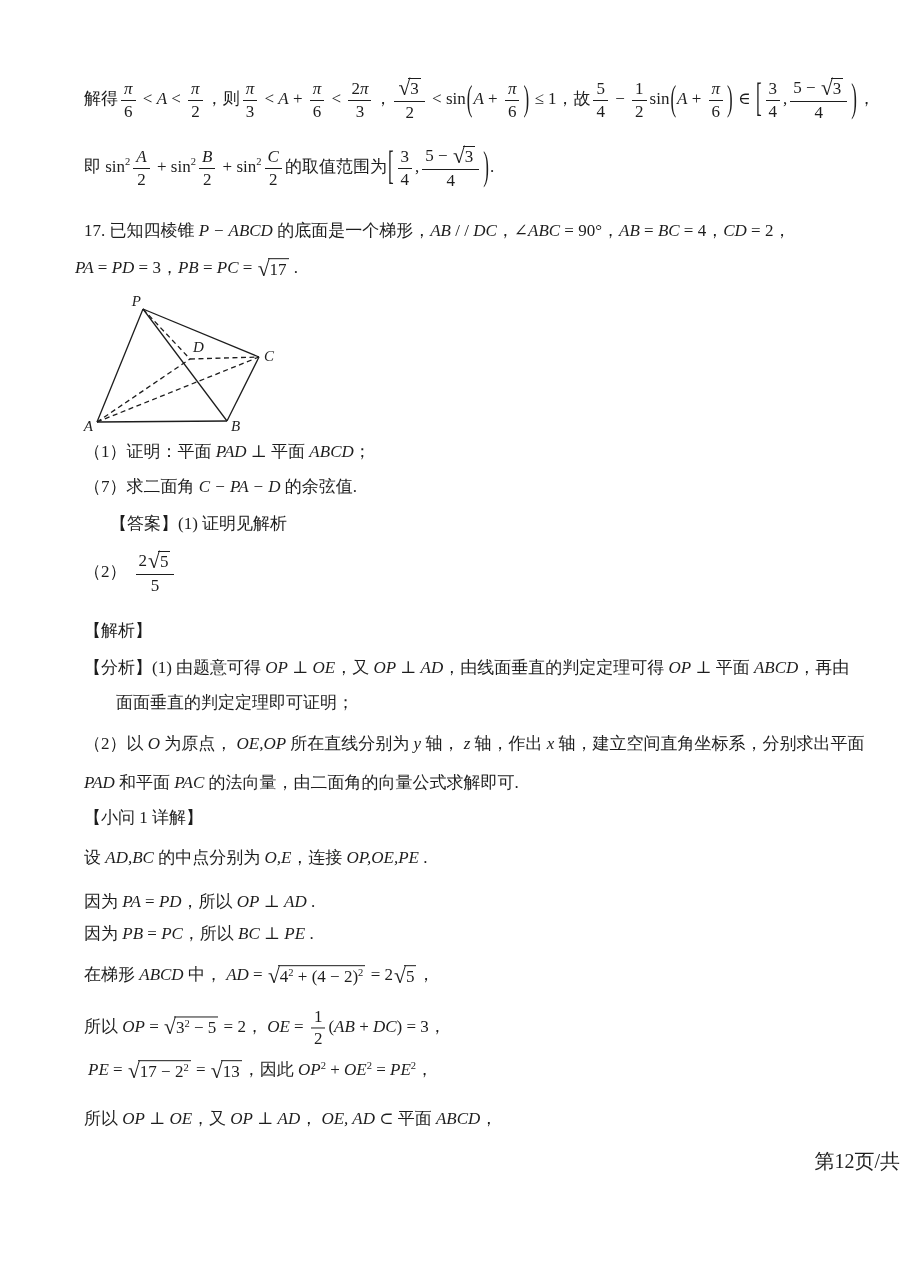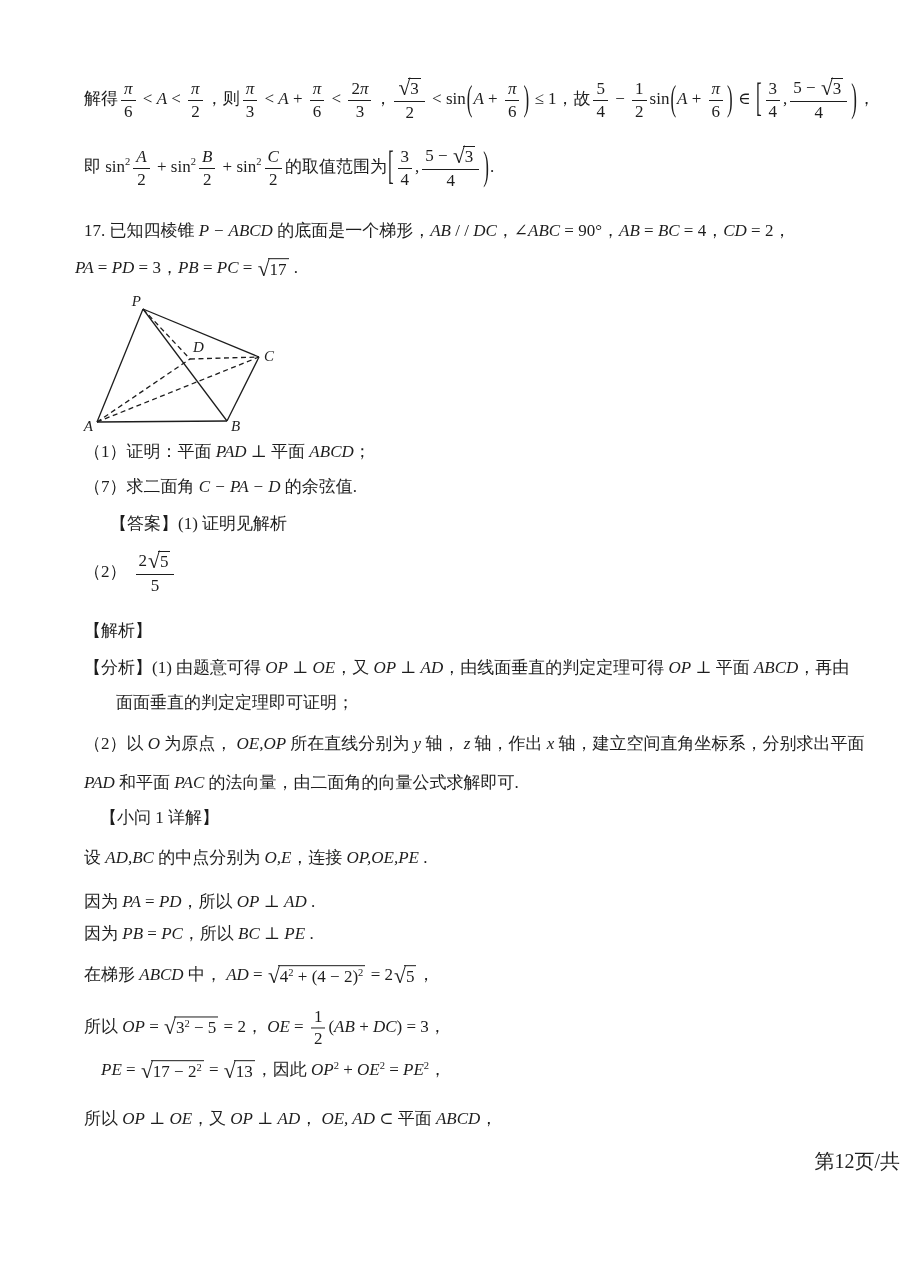--- a/index.html
+++ b/index.html
@@ -49,36 +49,36 @@
       <div class="line" style="left: 84px; top: 524px; margin-left: 26px;"><span class="tk">【答案】(1) 证明见解析</span></div>
       <div class="line" style="left: 84px; top: 573px;"><span class="tk">（2）</span><span style="display: inline-block; width: 6px;"></span><span class="frac"><span class="num"><span class="tk">2</span><span class="sqrt">
               <span class="rad">√</span>
               <span class="rc"><span class="tk">5</span></span>
             </span></span><span class="den"><span class="tk">5</span></span></span></div>
       <div class="line" style="left: 84px; top: 631px;"><span class="tk">【解析】</span></div>
       <div class="line" style="left: 84px; top: 668px;"><span class="tk">【分析】(1) 由题意可得 </span><span class="tk it">OP</span><span class="tk"> ⊥ </span><span class="tk it">OE</span><span class="tk">，又 </span><span class="tk it">OP</span><span class="tk"> ⊥ </span><span class="tk it">AD</span><span class="tk">，由线面垂直的判定定理可得 </span><span class="tk it">OP</span><span class="tk"> ⊥ 平面 </span><span class="tk it">ABCD</span><span class="tk">，再由</span></div>
       <div class="line" style="left: 84px; top: 703px; margin-left: 32px;"><span class="tk">面面垂直的判定定理即可证明；</span></div>
       <div class="line" style="left: 84px; top: 744px;"><span class="tk">（2）以 </span><span class="tk it">O</span><span class="tk"> 为原点， </span><span class="tk it">OE,OP</span><span class="tk"> 所在直线分别为 </span><span class="tk it">y</span><span class="tk"> 轴， </span><span class="tk it">z</span><span class="tk"> 轴，作出 </span><span class="tk it">x</span><span class="tk"> 轴，建立空间直角坐标系，分别求出平面</span></div>
       <div class="line" style="left: 84px; top: 783px;"><span class="tk it">PAD</span><span class="tk"> 和平面 </span><span class="tk it">PAC</span><span class="tk"> 的法向量，由二面角的向量公式求解即可.</span></div>
-      <div class="line" style="left: 100px; top: 818px;"><span class="tk">【小问 1 详解】</span></div>
+      <div class="line" style="left: 84px; top: 818px;"><span class="tk">【小问 1 详解】</span></div>
       <div class="line" style="left: 84px; top: 858px;"><span class="tk">设 </span><span class="tk it">AD,BC</span><span class="tk"> 的中点分别为 </span><span class="tk it">O,E</span><span class="tk">，连接 </span><span class="tk it">OP,OE,PE</span><span class="tk"> .</span></div>
       <div class="line" style="left: 84px; top: 902px;"><span class="tk">因为 </span><span class="tk it">PA</span><span class="tk"> = </span><span class="tk it">PD</span><span class="tk">，所以 </span><span class="tk it">OP</span><span class="tk"> ⊥ </span><span class="tk it">AD</span><span class="tk"> .</span></div>
       <div class="line" style="left: 84px; top: 934px;"><span class="tk">因为 </span><span class="tk it">PB</span><span class="tk"> = </span><span class="tk it">PC</span><span class="tk">，所以 </span><span class="tk it">BC</span><span class="tk"> ⊥ </span><span class="tk it">PE</span><span class="tk"> .</span></div>
       <div class="line" style="left: 84px; top: 976px;"><span class="tk">在梯形 </span><span class="tk it">ABCD</span><span class="tk"> 中， </span><span class="tk it">AD</span><span class="tk"> = </span><span class="sqrt">
           <span class="rad">√</span>
           <span class="rc"><span class="tk">4</span><sup>2</sup><span class="tk"> + (4 − 2)</span><sup>2</sup></span>
         </span><span class="tk"> = 2</span><span class="sqrt">
           <span class="rad">√</span>
           <span class="rc"><span class="tk">5</span></span>
         </span><span class="tk">，</span></div>
       <div class="line" style="left: 84px; top: 1028px;"><span class="tk">所以 </span><span class="tk it">OP</span><span class="tk"> = </span><span class="sqrt">
           <span class="rad">√</span>
           <span class="rc"><span class="tk">3</span><sup>2</sup><span class="tk"> − 5</span></span>
         </span><span class="tk"> = 2， </span><span class="tk it">OE</span><span class="tk"> = </span><span class="frac"><span class="num"><span class="tk">1</span></span><span class="den"><span class="tk">2</span></span></span><span class="tk">(</span><span class="tk it">AB</span><span class="tk"> + </span><span class="tk it">DC</span><span class="tk">) = 3，</span></div>
-      <div class="line" style="left: 101px; top: 1071px;"><span class="tk it">PE</span><span class="tk"> = </span><span class="sqrt">
+      <div class="line" style="left: 88px; top: 1071px;"><span class="tk it">PE</span><span class="tk"> = </span><span class="sqrt">
           <span class="rad">√</span>
           <span class="rc"><span class="tk">17 − 2</span><sup>2</sup></span>
         </span><span class="tk"> = </span><span class="sqrt">
           <span class="rad">√</span>
           <span class="rc"><span class="tk">13</span></span>
         </span><span class="tk">，因此 </span><span class="tk it">OP</span><sup>2</sup><span class="tk"> + </span><span class="tk it">OE</span><sup>2</sup><span class="tk"> = </span><span class="tk it">PE</span><sup>2</sup><span class="tk">，</span></div>
       <div class="line" style="left: 84px; top: 1119px;"><span class="tk">所以 </span><span class="tk it">OP</span><span class="tk"> ⊥ </span><span class="tk it">OE</span><span class="tk">，又 </span><span class="tk it">OP</span><span class="tk"> ⊥ </span><span class="tk it">AD</span><span class="tk">， </span><span class="tk it">OE, AD</span><span class="tk"> ⊂ 平面 </span><span class="tk it">ABCD</span><span class="tk">，</span></div>
     </div>
   <div class="figure-box" style="left: 75px; top: 292px;"><svg width="220" height="148" viewBox="0 0 220 148">
         <line x1="68" y1="17" x2="22" y2="130" stroke="#1d1d1d" stroke-width="1.3"></line>

